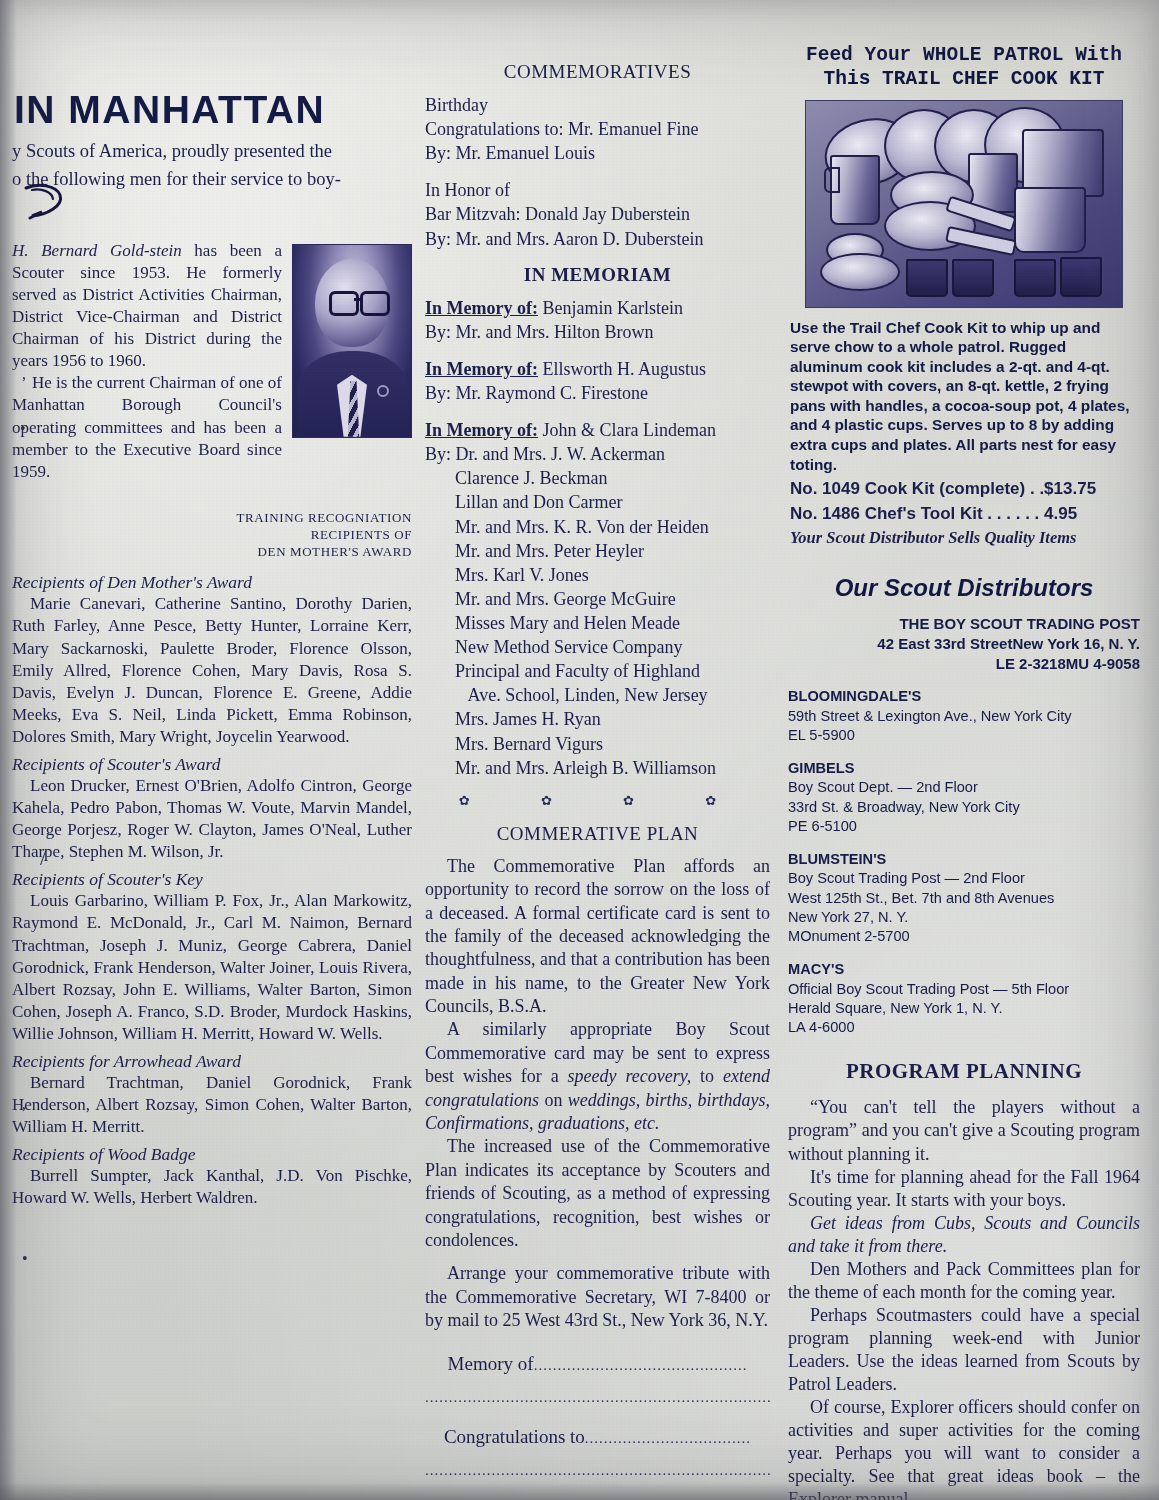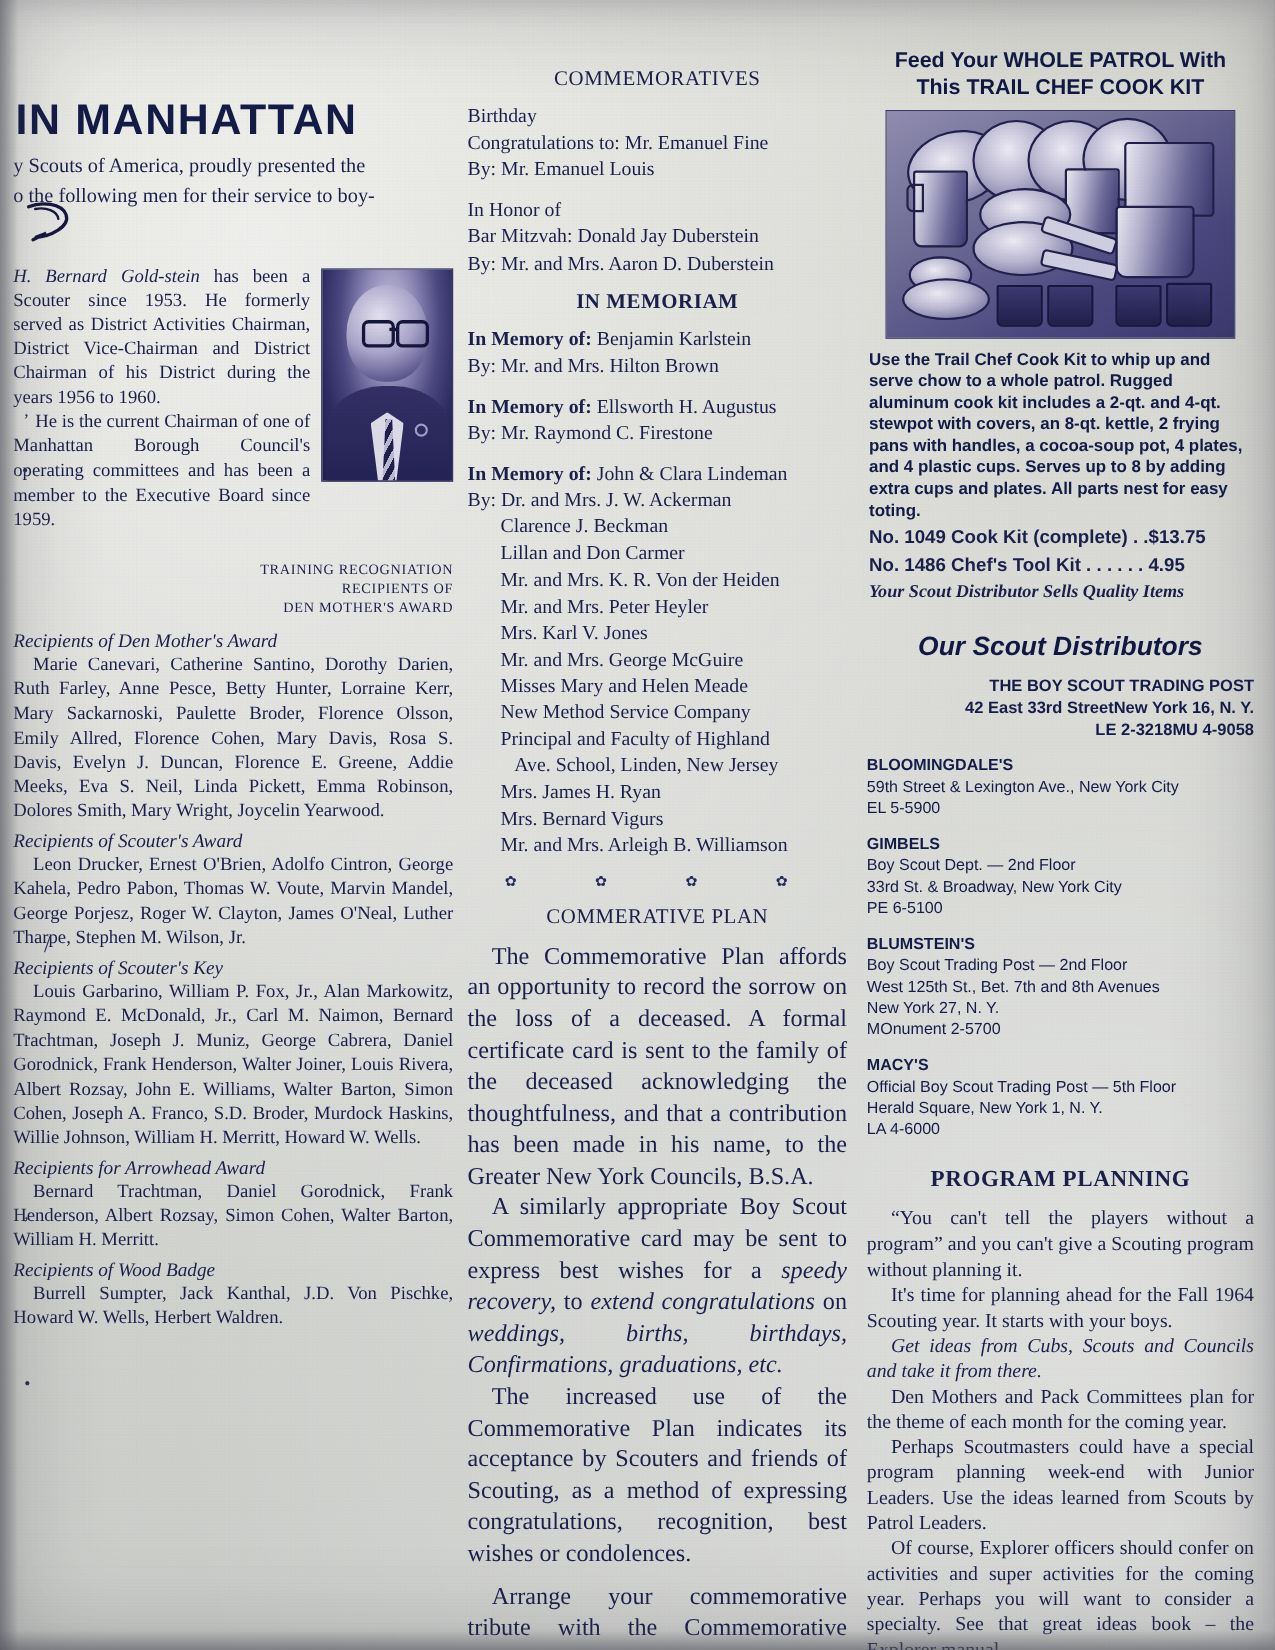--- a/index.html
+++ b/index.html
@@ -61,33 +61,33 @@
     border:2px solid #9e9ac2;}
 
   .sechead{
     text-align:right;font-size:13px;letter-spacing:.6px;line-height:1.32;
     margin:26px 0 12px 0;
   }
   .ital{font-style:italic;font-size:17.5px;margin:6px 0 0 0;}
   .names{font-size:17px;line-height:1.30;text-align:justify;margin:0;text-indent:18px;}
 
   .cb{font-size:18px;line-height:1.34;margin:0;}
-  .cb-b{font-weight:bold;}
+  .cb-b{font-weight:bold;text-decoration:underline;}
   .blk{margin-bottom:13px;}
   .indentlist{margin:0 0 0 30px;font-size:18px;line-height:1.34;}
   .ctrhead{text-align:center;font-size:19px;letter-spacing:.5px;margin:9px 0 10px 0;}
   .ctrhead.bold{font-weight:bold;}
   .dingbats{text-align:center;letter-spacing:34px;font-size:13px;margin:8px 0 14px 14px;color:#232a58;}
-  .para{font-size:22px;line-height:1.30;text-align:justify;margin:0;text-indent:22px;}
+  .para{font-size:18px;line-height:1.30;text-align:justify;margin:0;text-indent:22px;}
   .para em{font-style:italic;}
   .formline{font-size:19px;margin:20px 0 0 0;white-space:nowrap;overflow:hidden;text-align:center;}
   .dots{letter-spacing:1px;font-size:15px;color:#2b3160;}
   .dotrow{font-size:15px;letter-spacing:1px;color:#2b3160;margin:14px 0 0 0;overflow:hidden;white-space:nowrap;}
 
-  .adhead{font-family:Liberation Sans, sans-serif;font-weight:bold;text-align:center;
+  .adhead{font-family:Liberation Mono, monospace;font-weight:bold;text-align:center;
     font-size:19.5px;line-height:1.22;margin:0 0 8px 0;color:#101742;}
   .adphoto{width:316px;height:206px;margin:0 auto;position:relative;overflow:hidden;
     background:linear-gradient(150deg,#8f8cae 0%,#6f6c96 35%,#4b4880 70%,#3b3870 100%);
     border:1px solid #3a3a66;}
   .pot{position:absolute;background:linear-gradient(100deg,#e8e7f0 0%,#b4b1cd 30%,#6d6a9a 65%,#3c3a70 100%);
     border:2px solid #201f4a;border-radius:3px;}
   .plate{position:absolute;border:2px solid #211f4c;border-radius:50%;
     background:radial-gradient(ellipse at 40% 35%,#eceaf3 0%,#b8b5d0 45%,#5d5a8c 100%);}
   .cup{position:absolute;border:2px solid #17163c;border-radius:2px 2px 5px 5px;
     background:linear-gradient(180deg,#3a3870 0%,#201f4a 100%);}

